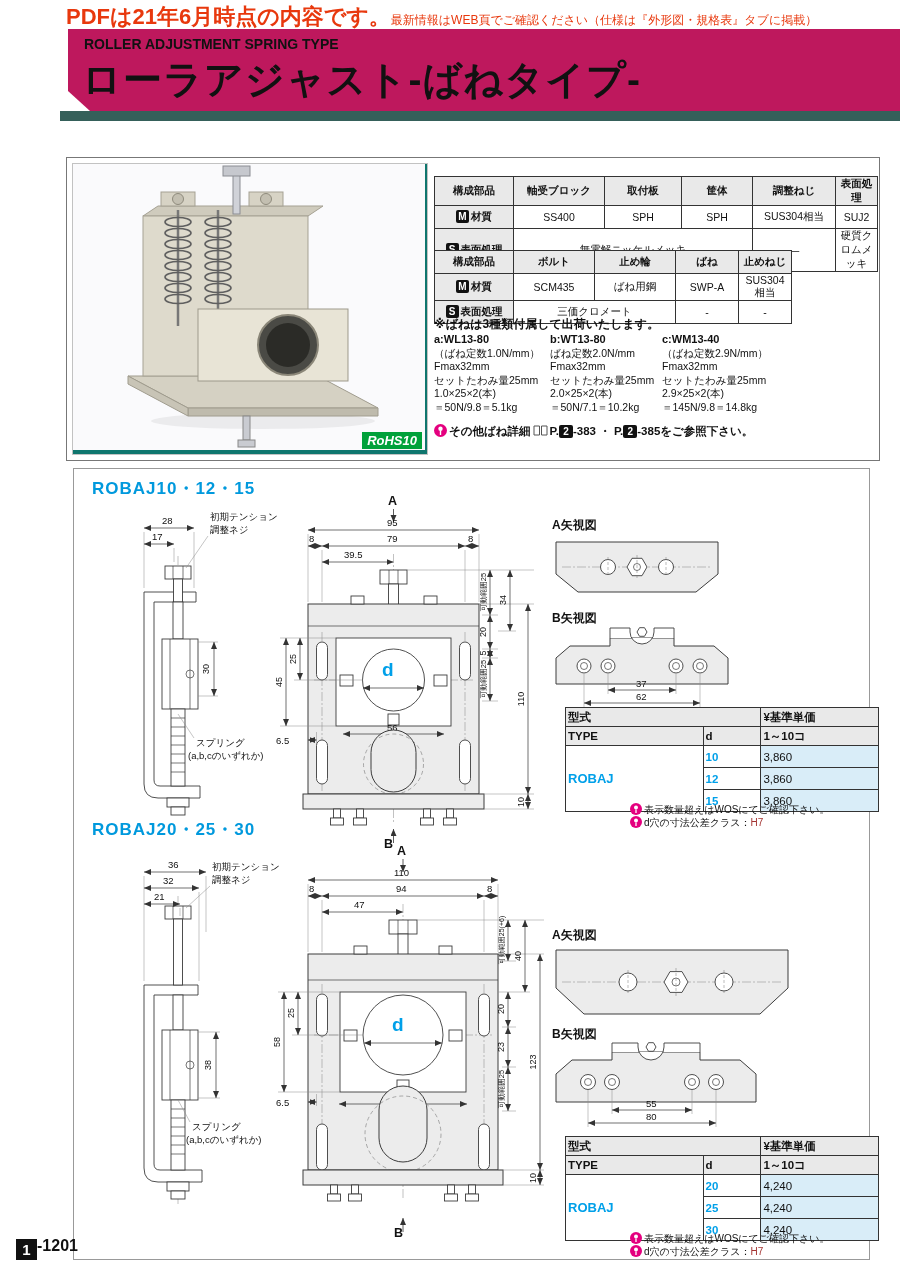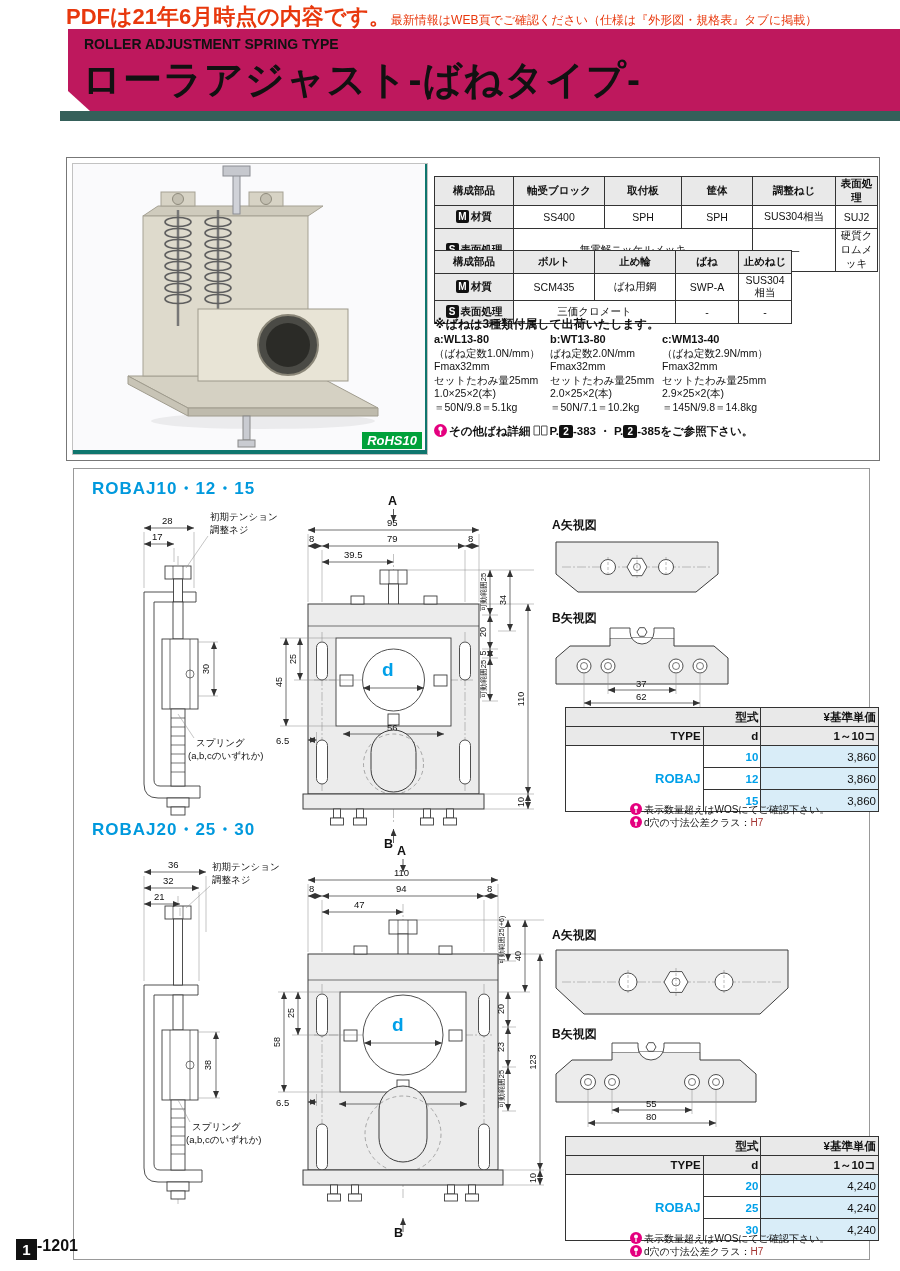--- a/index.html
+++ b/index.html
@@ -35,21 +35,21 @@
   .sprcol .nm{font-weight:bold;font-size:11px}
   .refline{left:434px;top:424px;font-size:11.5px;font-weight:bold}
   .bsq{display:inline-block;background:#111;color:#fff;min-width:12px;height:13px;line-height:13px;
        font-size:10px;text-align:center;border-radius:2px;font-weight:bold;padding:0 1px}
   .pin{vertical-align:-2px;margin-right:2px}
   .refbook{vertical-align:-1px;margin:0 2px}
   
   .sectitle{font-size:17px;font-weight:bold;color:#0099dd;letter-spacing:1px}
   
   .ptable{position:absolute;border-collapse:collapse;border:1.5px solid #222;background:#fff}
-  .ptable td{border:1px solid #333;text-align:right;font-size:11.5px;padding:1px 2px;height:19px}
+  .ptable td{border:1px solid #333;text-align:left;font-size:11.5px;padding:1px 2px;height:19px}
   .ptable .h1 td,.ptable .h2 td{background:#e9e9e9;font-weight:bold;height:16px}
   .ptable .tname{color:#00a0e9;font-weight:bold;font-size:13px}
   .ptable .dval{color:#00a0e9;font-weight:bold}
   .ptable .pval{background:#d9edf8}
   .tnote{position:absolute;font-size:10px;line-height:13px;white-space:nowrap}
   .tolred{color:#a33331;font-weight:normal}
   
   .footer{left:16px;top:1237px;font-size:16px;font-weight:bold}
   .fbox{display:inline-block;background:#111;color:#fff;width:21px;height:21px;line-height:21px;
         text-align:center;font-size:15px;vertical-align:-4px}

